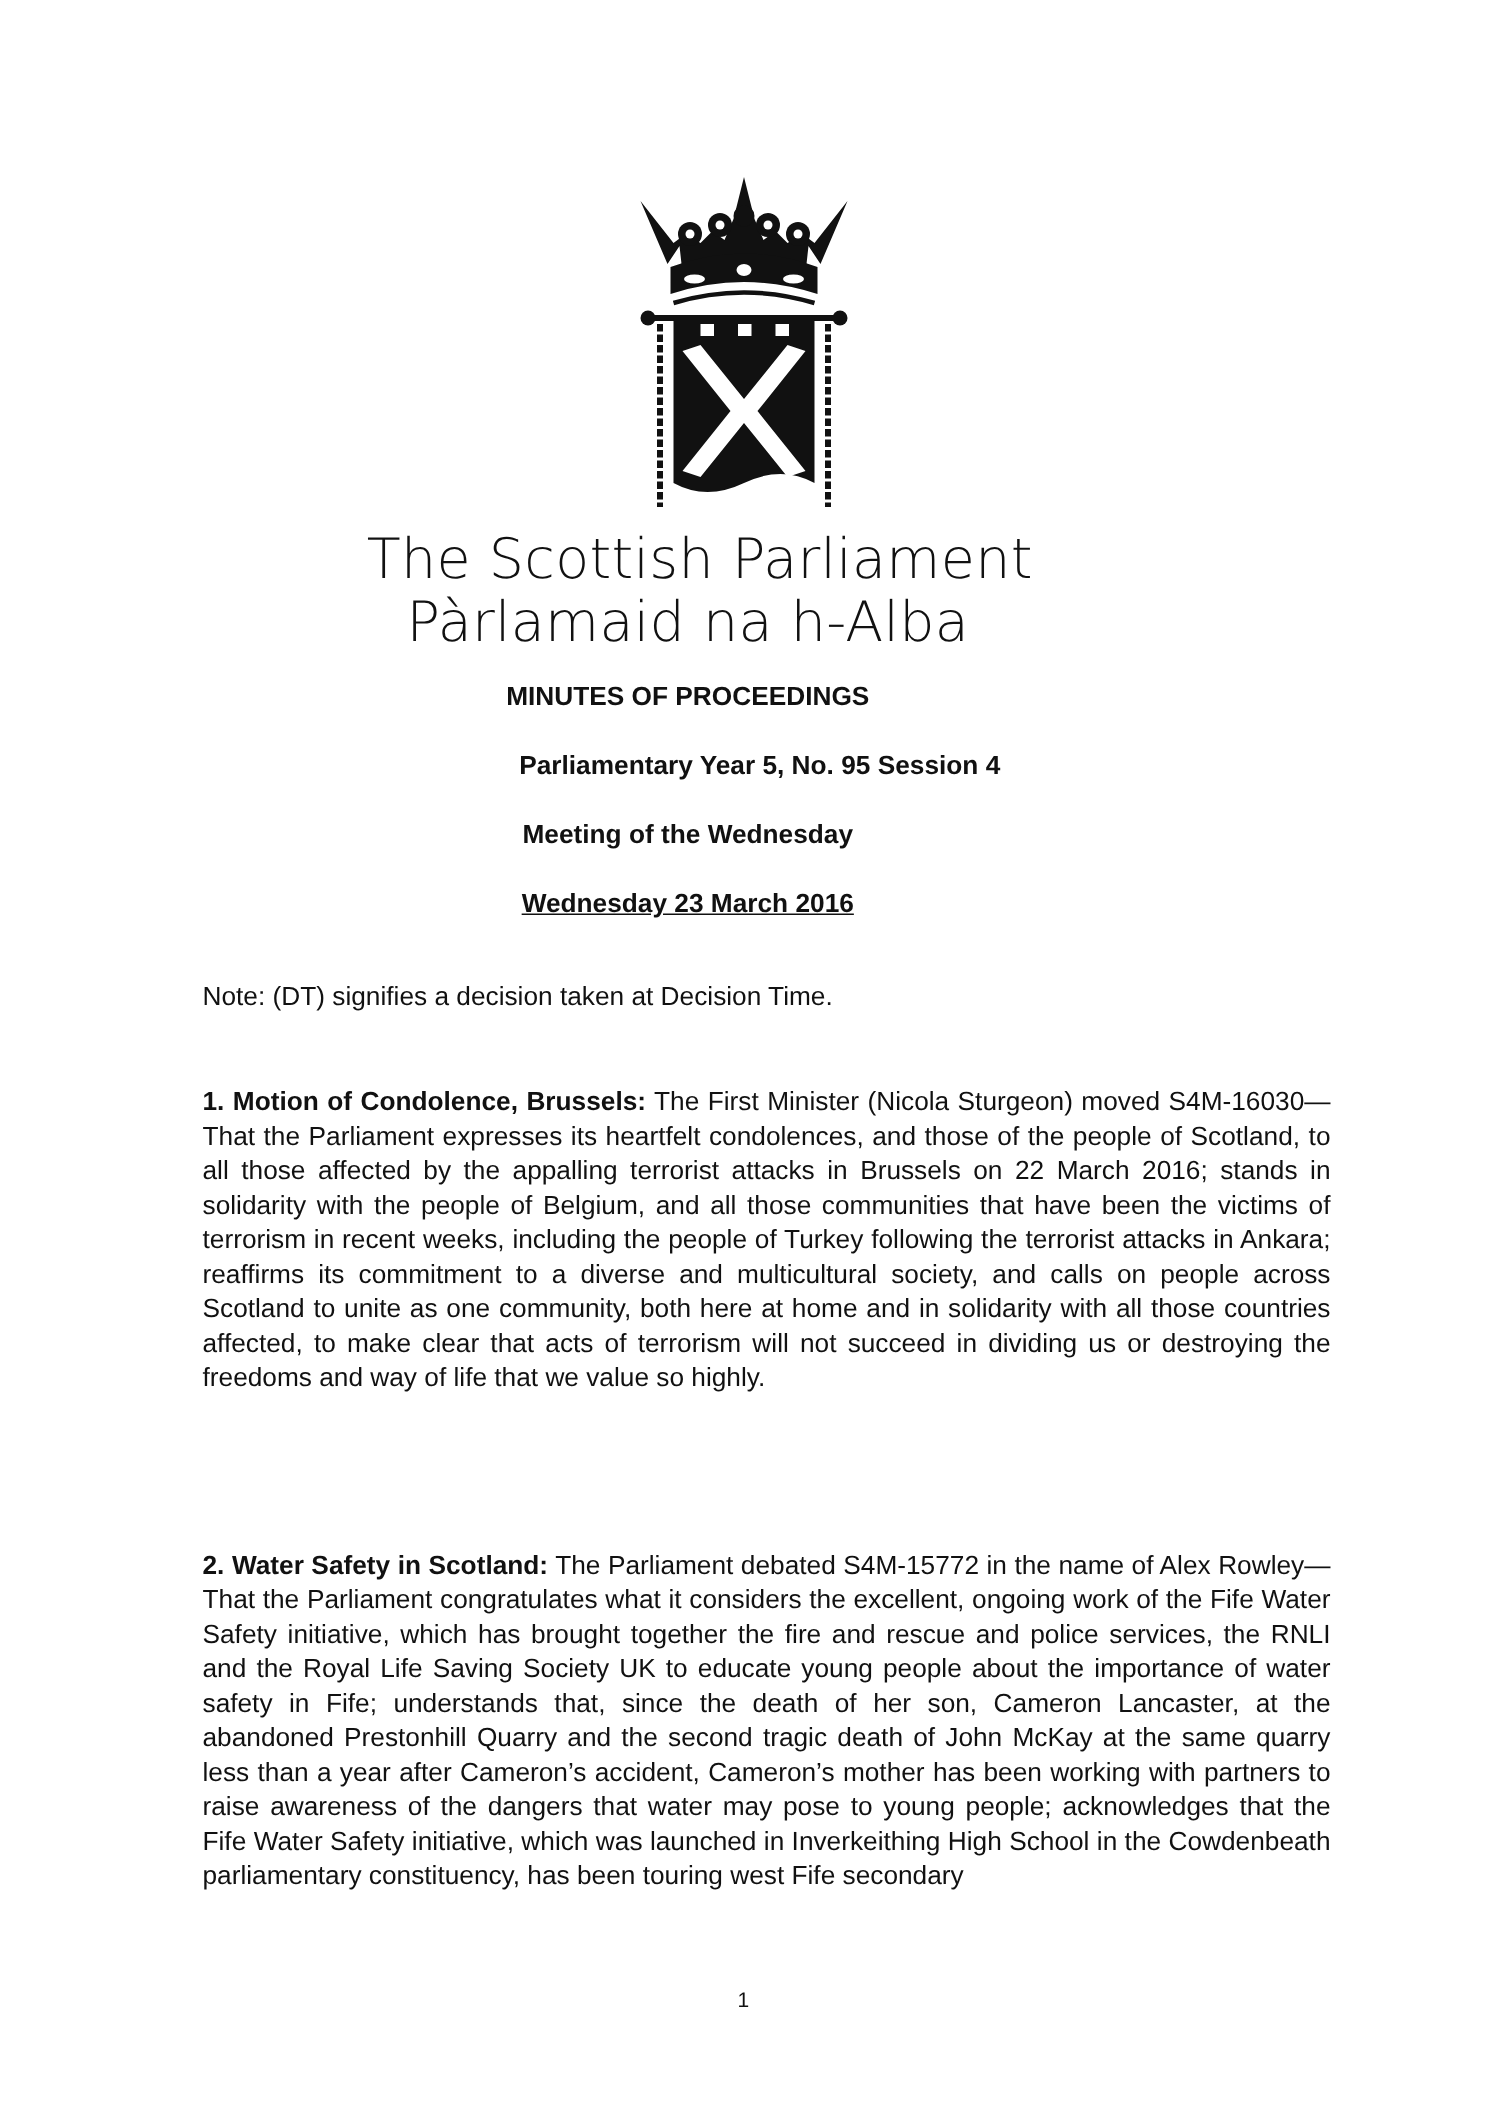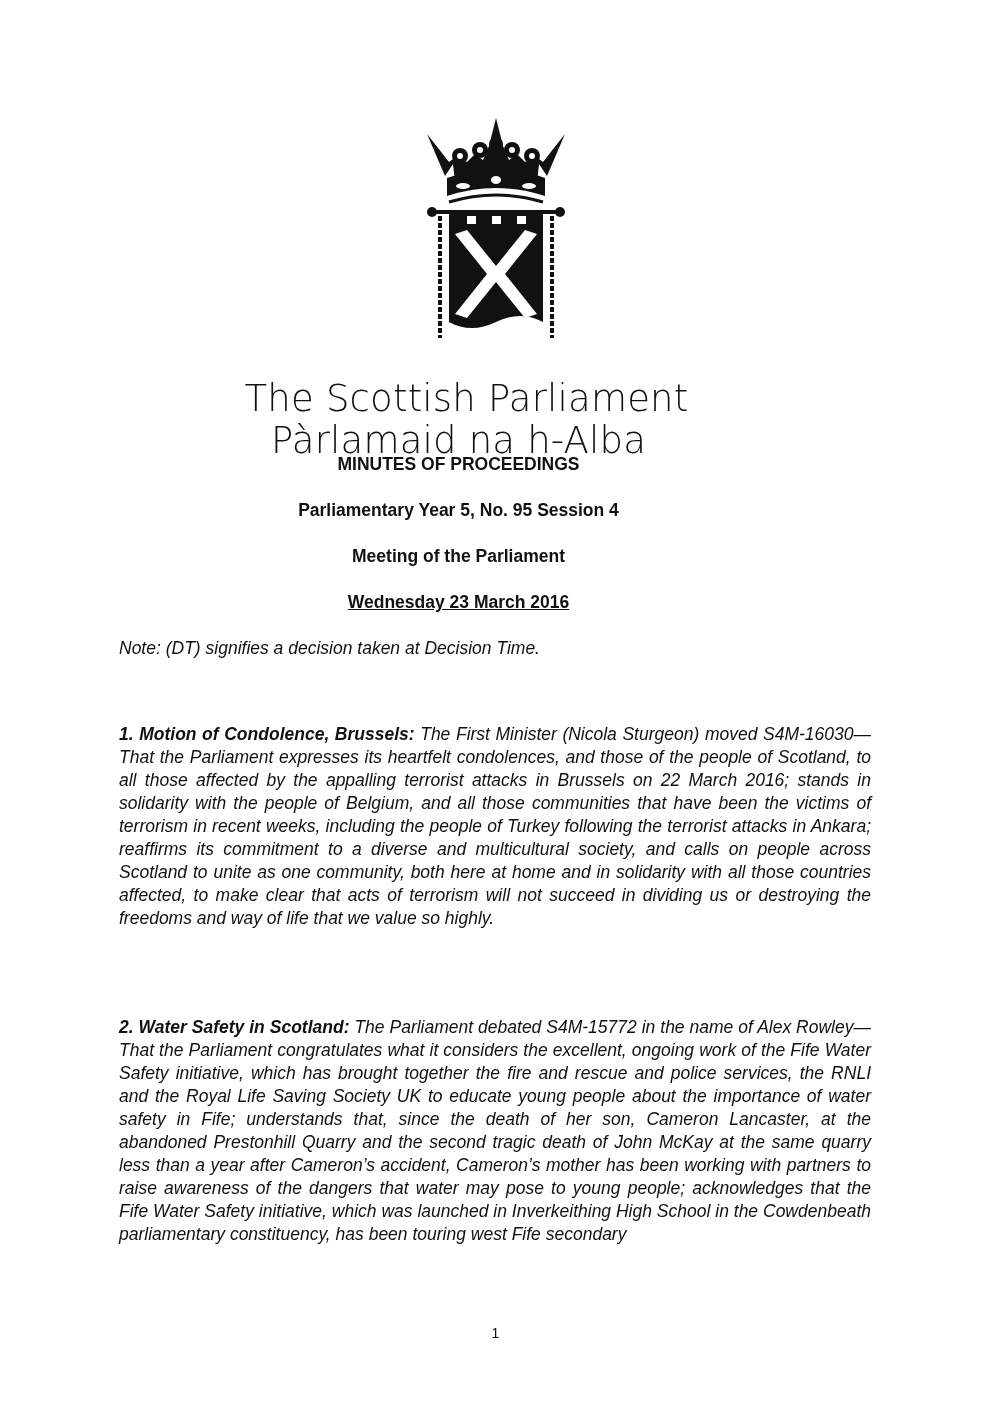--- a/index.html
+++ b/index.html
@@ -32,50 +32,48 @@
       position: absolute;
       left: 0;
       width: 933px;
       text-align: center;
       font-family: "DejaVu Sans", sans-serif;
       font-weight: 300;
       font-size: 37px;
       line-height: 42px;
       color: #111;
       letter-spacing: 0.2px;
-      margin-top: 26px;
     }
     .wm1 { top: 352px; left: 0px; }
     .wm2 { top: 394px; left: -8px; }
     .heading {
       position: absolute;
       left: 0;
       width: 917px;
       text-align: center;
       font-weight: bold;
       font-size: 17.5px;
       line-height: 22px;
     }
     .h1 { top: 453px; }
-    .h2 { top: 499px; }
+    .h2 { top: 499px; padding-left: 48px; }
     .h3 { top: 545px; }
     .h4 { top: 591px; text-decoration: underline; }
     .body-text {
       position: absolute;
       left: 119px;
       width: 752px;
       font-size: 17.5px;
       line-height: 23px;
       text-align: justify;
-      margin: 0;
-      font-style: italic;
+      margin: 16px;
     }
     .p-note { top: 637px; }
     .p-open { top: 683px; }
-    .p-item1 { top: 723px; }
+    .p-item1 { top: 707px; }
     .p-agreed { top: 982px; }
     .p-item2 { top: 1016px; }
     .bold { font-weight: bold; }
     .page-number {
       position: absolute;
       top: 1325px;
       left: 0;
       width: 991px;
       text-align: center;
       font-size: 14px;
@@ -123,21 +121,21 @@
 
       <path d="M30,118 L42,114 L71,150 L100,114 L112,118 L80,158 L112,198 L100,202 L71,166 L42,202 L30,198 L62,158 Z" fill="#fff"></path>
     </svg>
   </div>
 
   <div class="wordmark wm1">The Scottish Parliament</div>
   <div class="wordmark wm2">Pàrlamaid na h-Alba</div>
 
   <div class="heading h1">MINUTES OF PROCEEDINGS</div>
   <div class="heading h2">Parliamentary Year 5, No. 95 Session 4</div>
-  <div class="heading h3">Meeting of the Parliament</div>
+  <div class="heading h3">Meeting of the Wednesday</div>
   <div class="heading h4">Wednesday 23 March 2016</div>
 
   <p class="body-text p-note">Note: (DT) signifies a decision taken at Decision Time.</p>
 
   <p class="body-text p-item1"><span class="bold">1. Motion of Condolence, Brussels:</span><span> The First Minister (Nicola Sturgeon) moved S4M-16030—That the Parliament expresses its heartfelt condolences, and those of the people of Scotland, to all those affected by the appalling terrorist attacks in Brussels on 22 March 2016; stands in solidarity with the people of Belgium, and all those communities that have been the victims of terrorism in recent weeks, including the people of Turkey following the terrorist attacks in Ankara; reaffirms its commitment to a diverse and multicultural society, and calls on people across Scotland to unite as one community, both here at home and in solidarity with all those countries affected, to make clear that acts of terrorism will not succeed in dividing us or destroying the freedoms and way of life that we value so highly.</span></p>
 
 
   <p class="body-text p-item2"><span class="bold">2. Water Safety in Scotland:</span><span> The Parliament debated S4M-15772 in the name of Alex Rowley—That the Parliament congratulates what it considers the excellent, ongoing work of the Fife Water Safety initiative, which has brought together the fire and rescue and police services, the RNLI and the Royal Life Saving Society UK to educate young people about the importance of water safety in Fife; understands that, since the death of her son, Cameron Lancaster, at the abandoned Prestonhill Quarry and the second tragic death of John McKay at the same quarry less than a year after Cameron’s accident, Cameron’s mother has been working with partners to raise awareness of the dangers that water may pose to young people; acknowledges that the Fife Water Safety initiative, which was launched in Inverkeithing High School in the Cowdenbeath parliamentary constituency, has been touring west Fife secondary</span></p>
 
   <div class="page-number">1</div>

